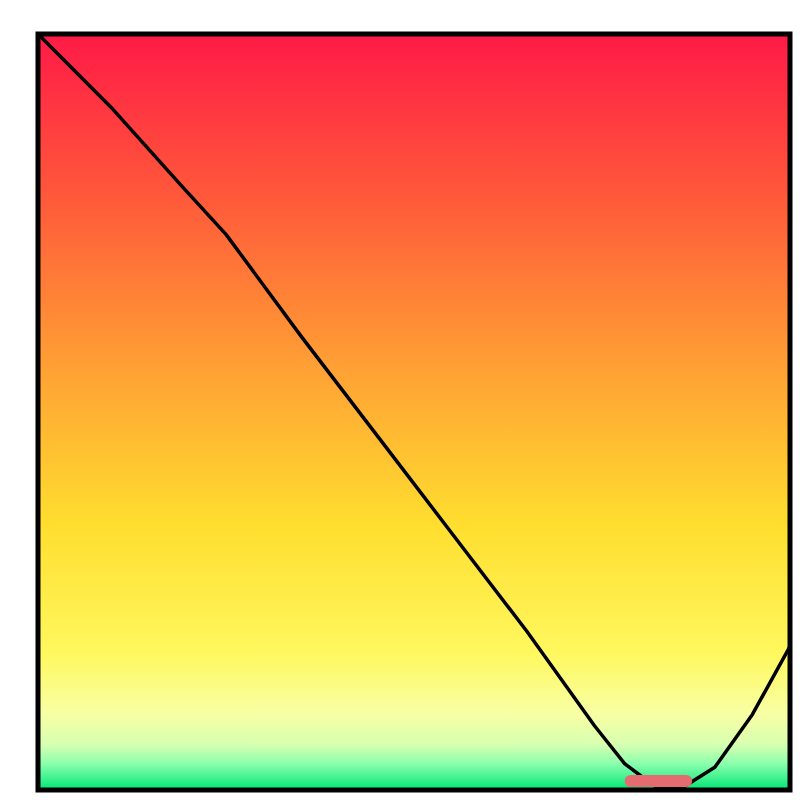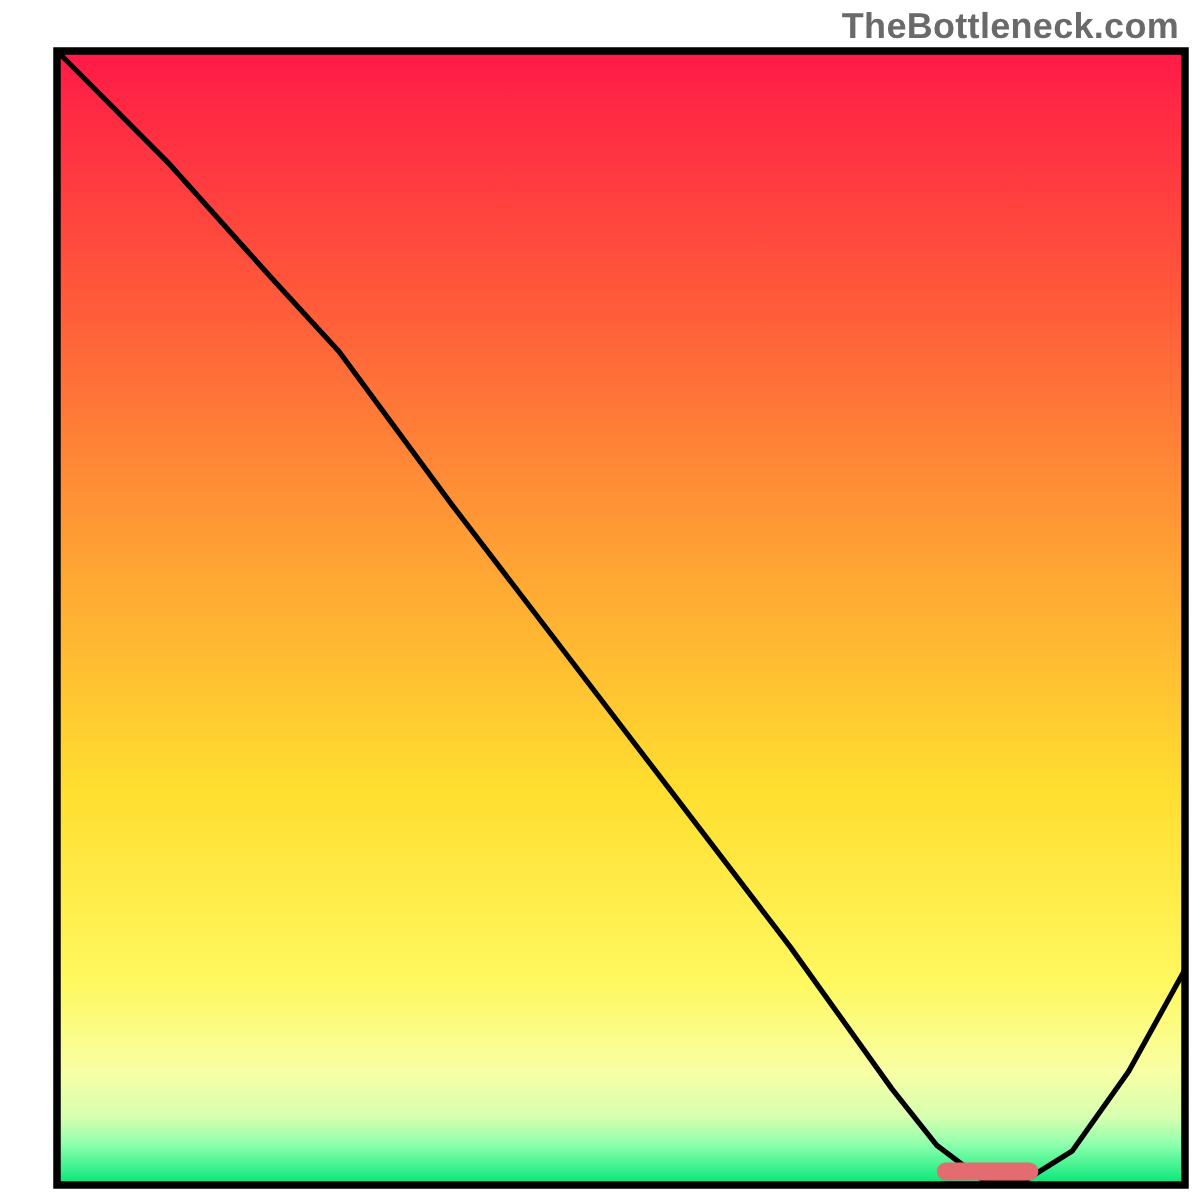--- a/index.html
+++ b/index.html
@@ -28,21 +28,20 @@
   svg.chart {
     position: absolute;
     top: 0;
     left: 0;
   }
 </style>
 </head>
 <body>
 <div class="container">
 
-  <div class="watermark">TheBottleneck.com</div>
 
   <svg class="chart" width="800" height="800" viewBox="0 0 800 800">
     <defs>
       <linearGradient id="bg-grad" x1="0" y1="0" x2="0" y2="1">
           <stop offset="0.00%" stop-color="#ff1a47"></stop>
           <stop offset="22.00%" stop-color="#ff5a3a"></stop>
           <stop offset="45.00%" stop-color="#ffa334"></stop>
           <stop offset="65.00%" stop-color="#ffde2f"></stop>
           <stop offset="82.00%" stop-color="#fff85f"></stop>
           <stop offset="90.00%" stop-color="#f8ffa5"></stop>

